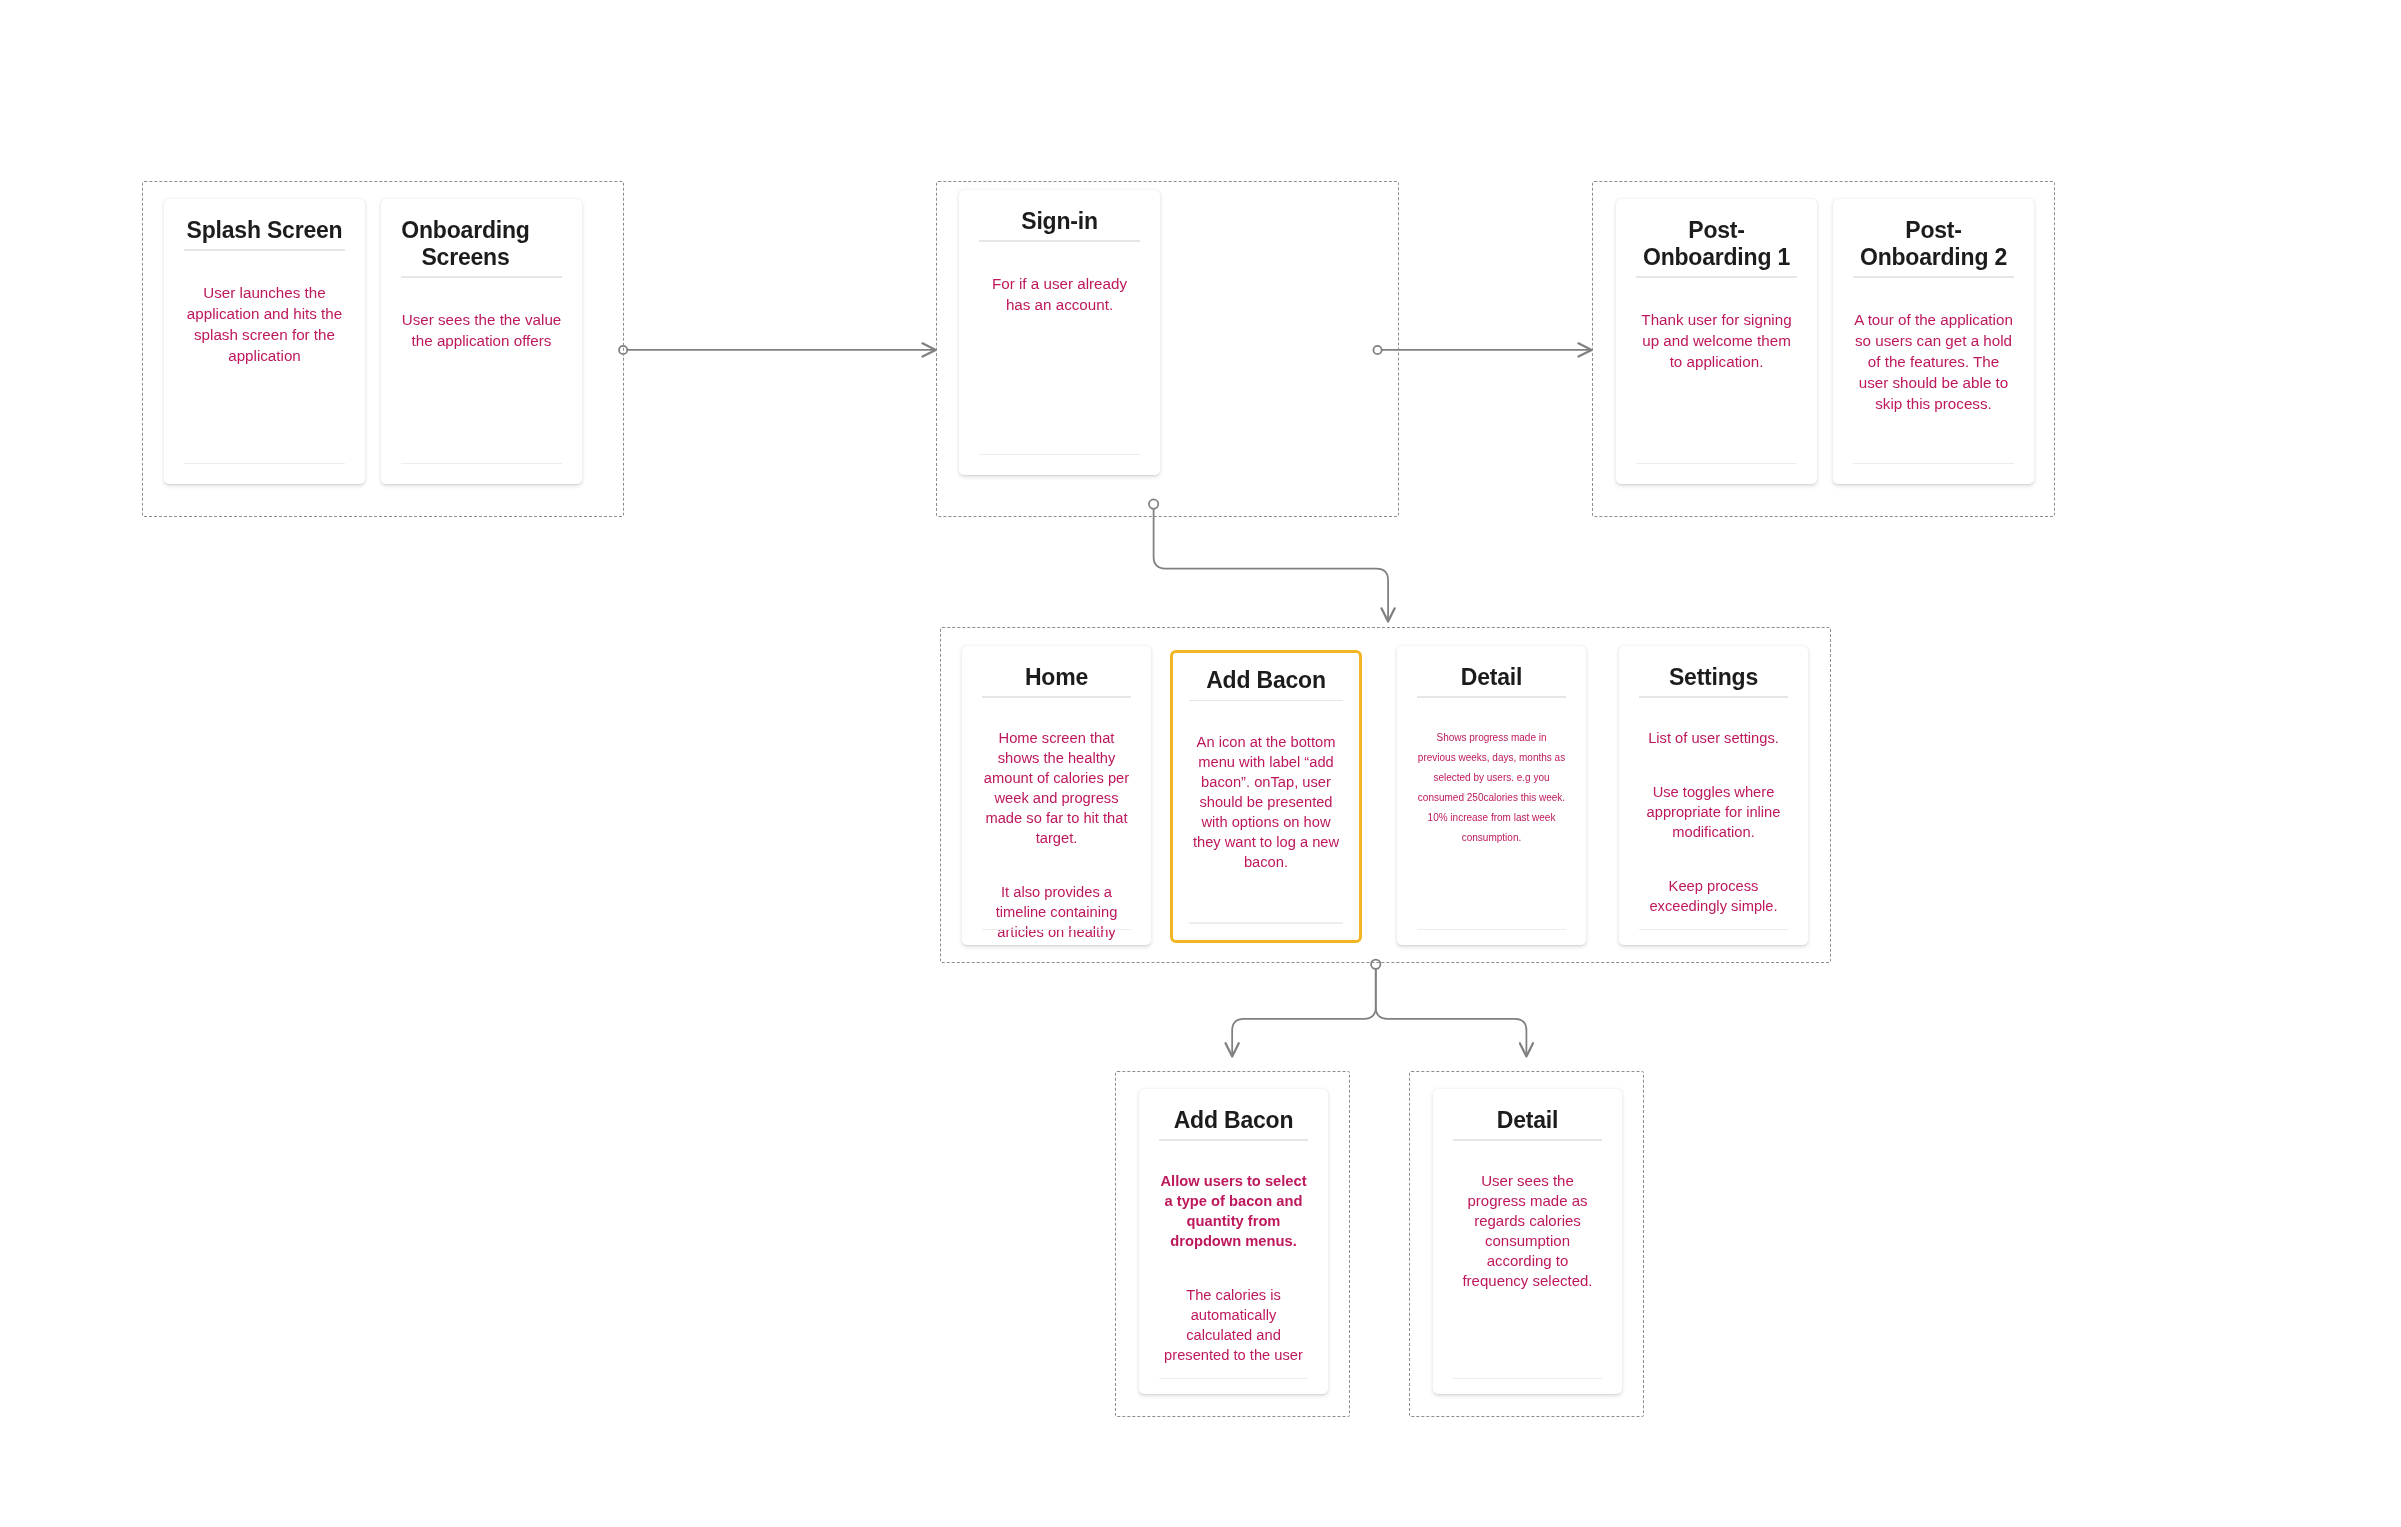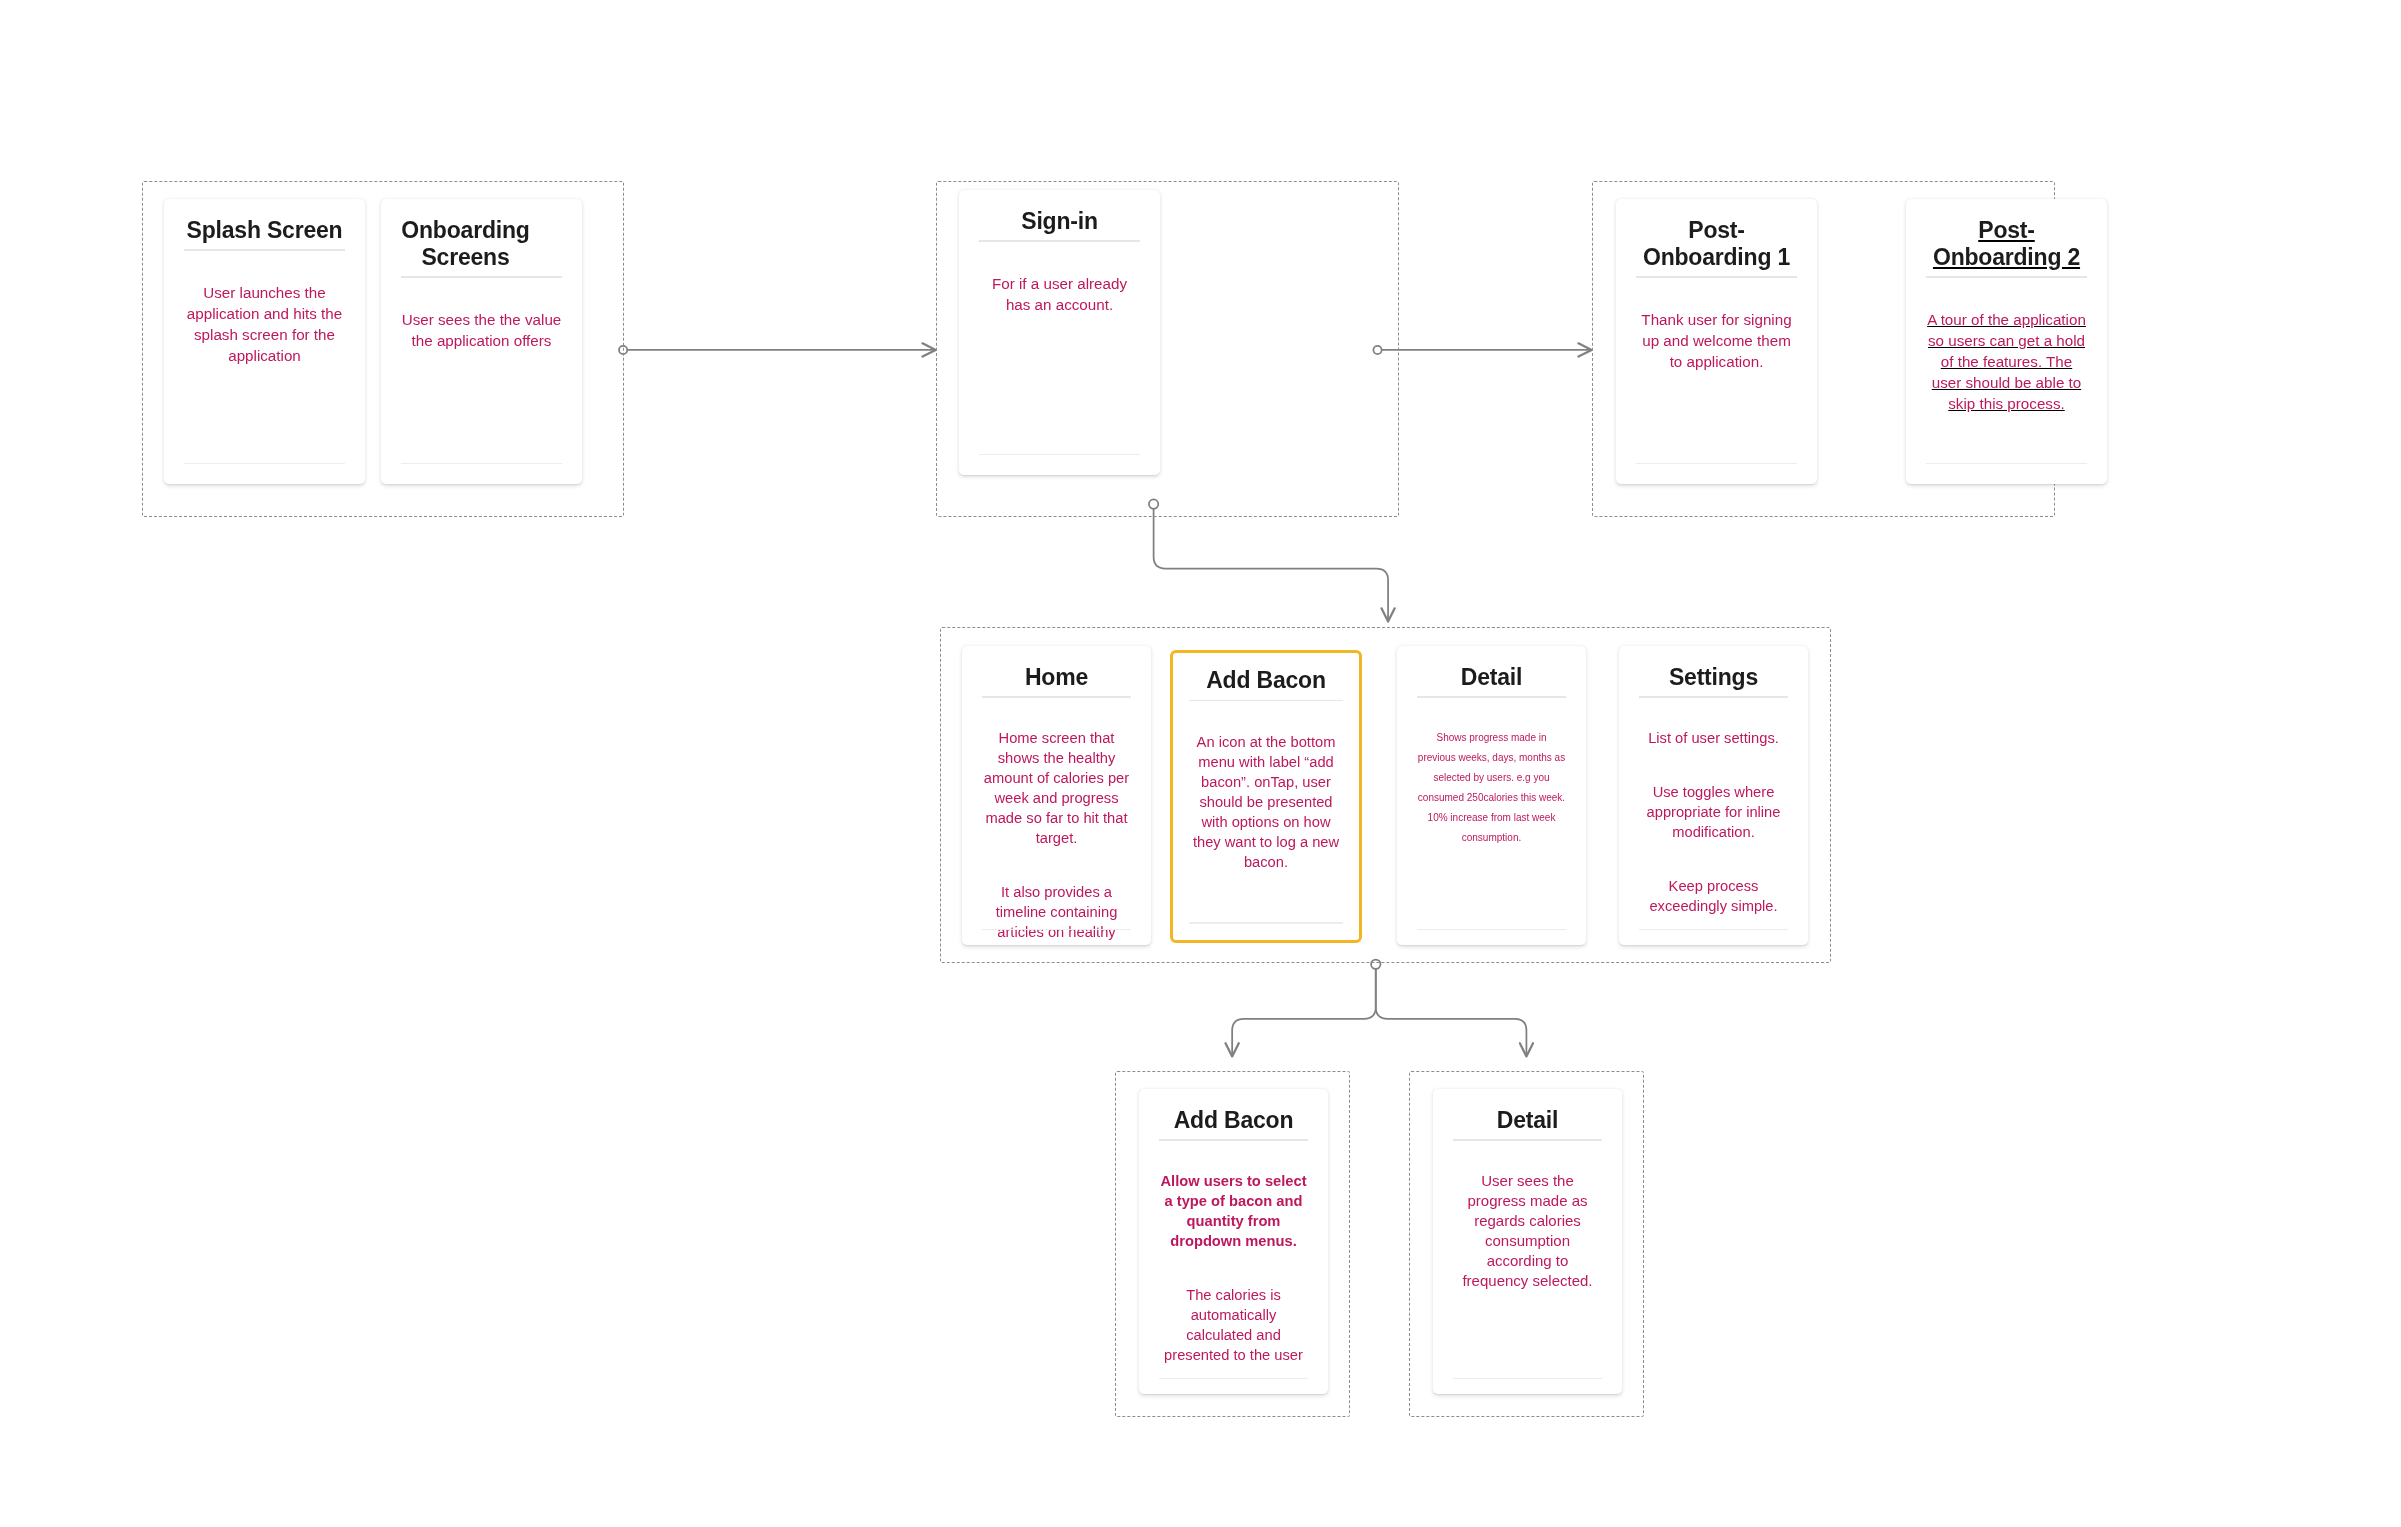--- a/index.html
+++ b/index.html
@@ -170,21 +170,21 @@
     <div class="card-inner">
       <div class="card-title" style="max-width:176px;">Post-Onboarding 1</div>
       <div class="title-rule"></div>
       <div class="card-body">
         <p>Thank user for signing up and welcome them to application.</p>
       </div>
       <div class="bottom-rule"></div>
     </div>
   </div>
 
-  <div class="card" style="left:1906px; top:199px; width:201px; height:285px;text-decoration:underline;">
+  <div class="card" style="left:1833px; top:199px; width:201px; height:285px;">
     <div class="card-inner">
       <div class="card-title" style="max-width:176px;">Post-Onboarding 2</div>
       <div class="title-rule"></div>
       <div class="card-body">
         <p>A tour of the application so users can get a hold of the features. The user should be able to skip this process.</p>
       </div>
       <div class="bottom-rule"></div>
     </div>
   </div>
 

